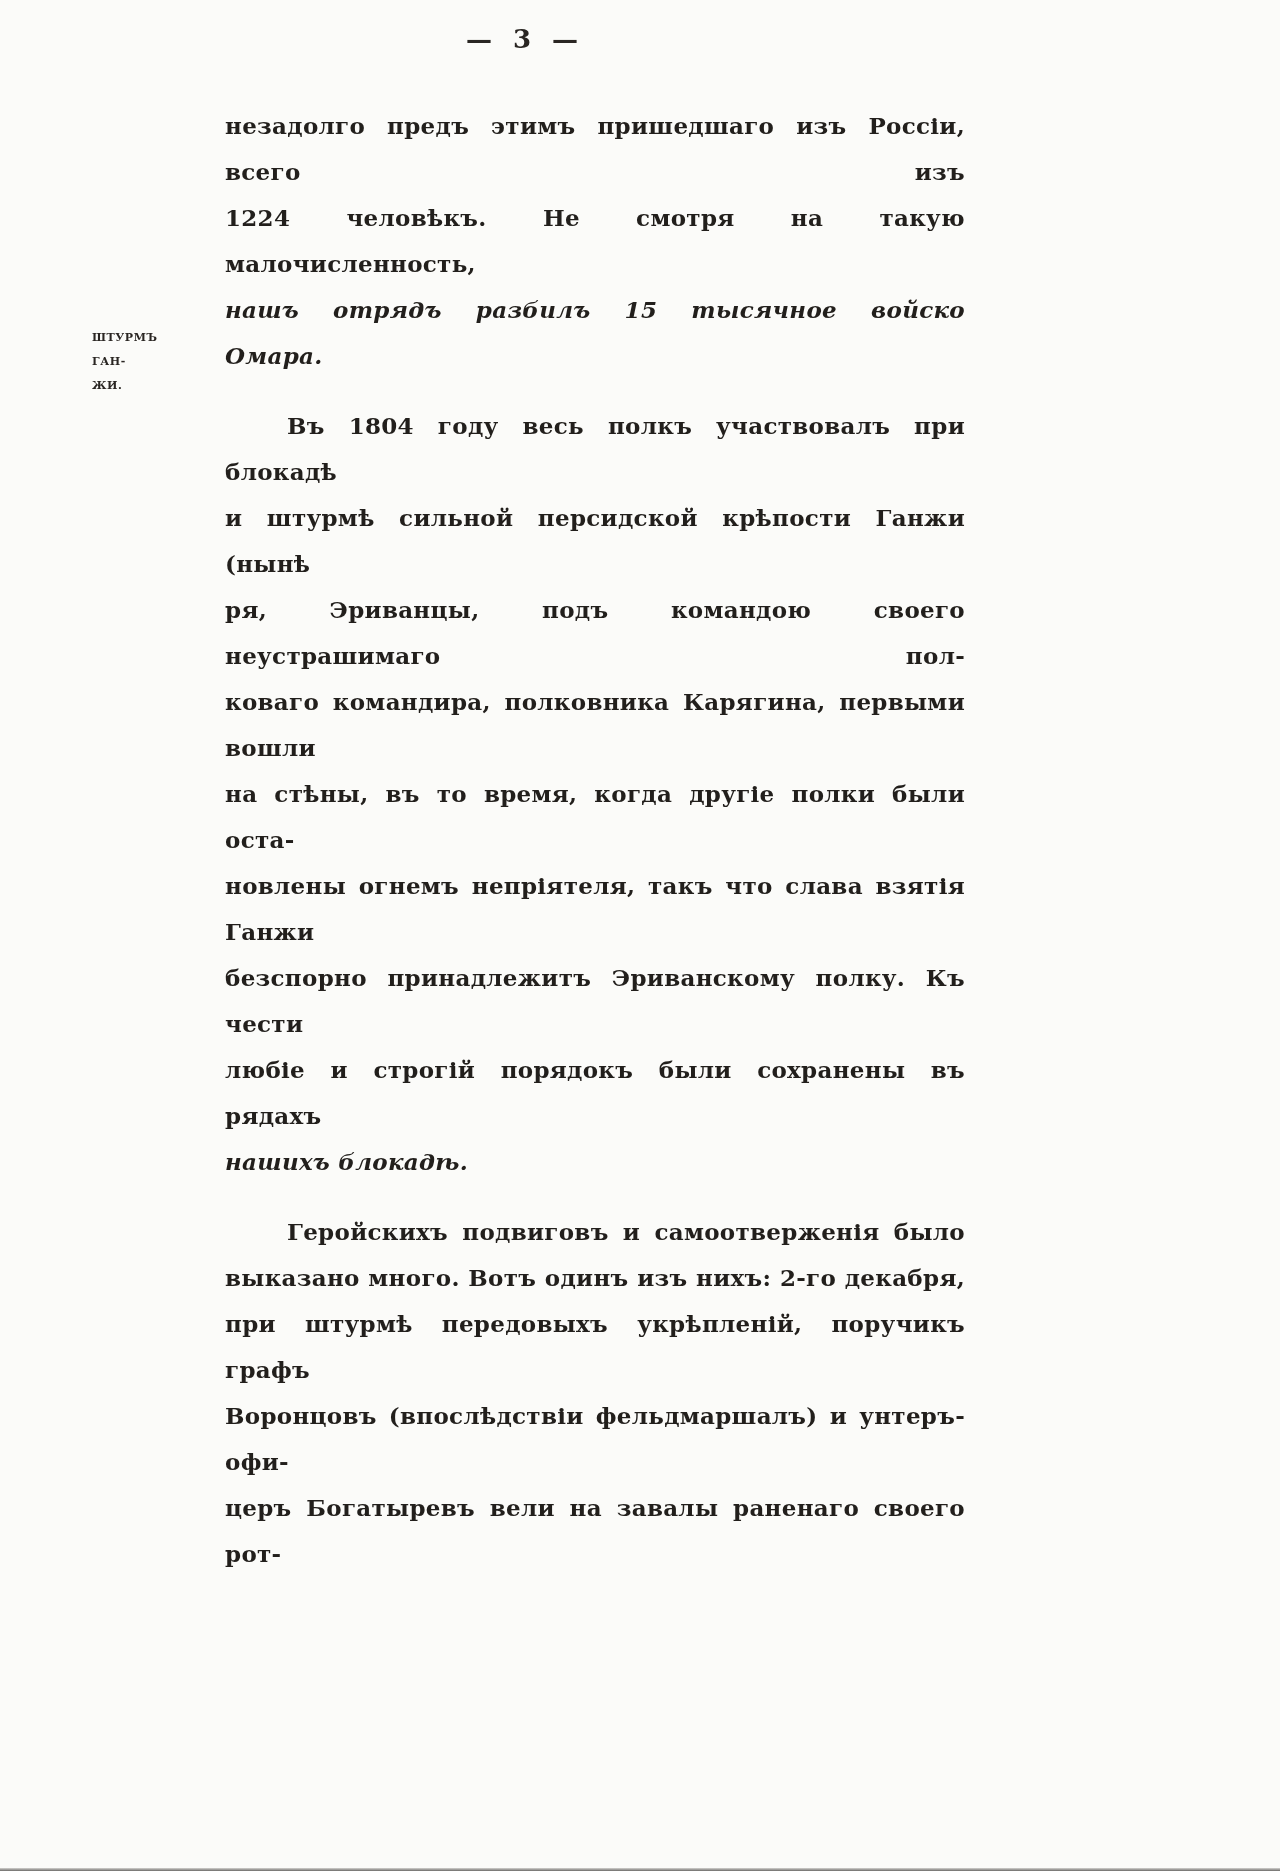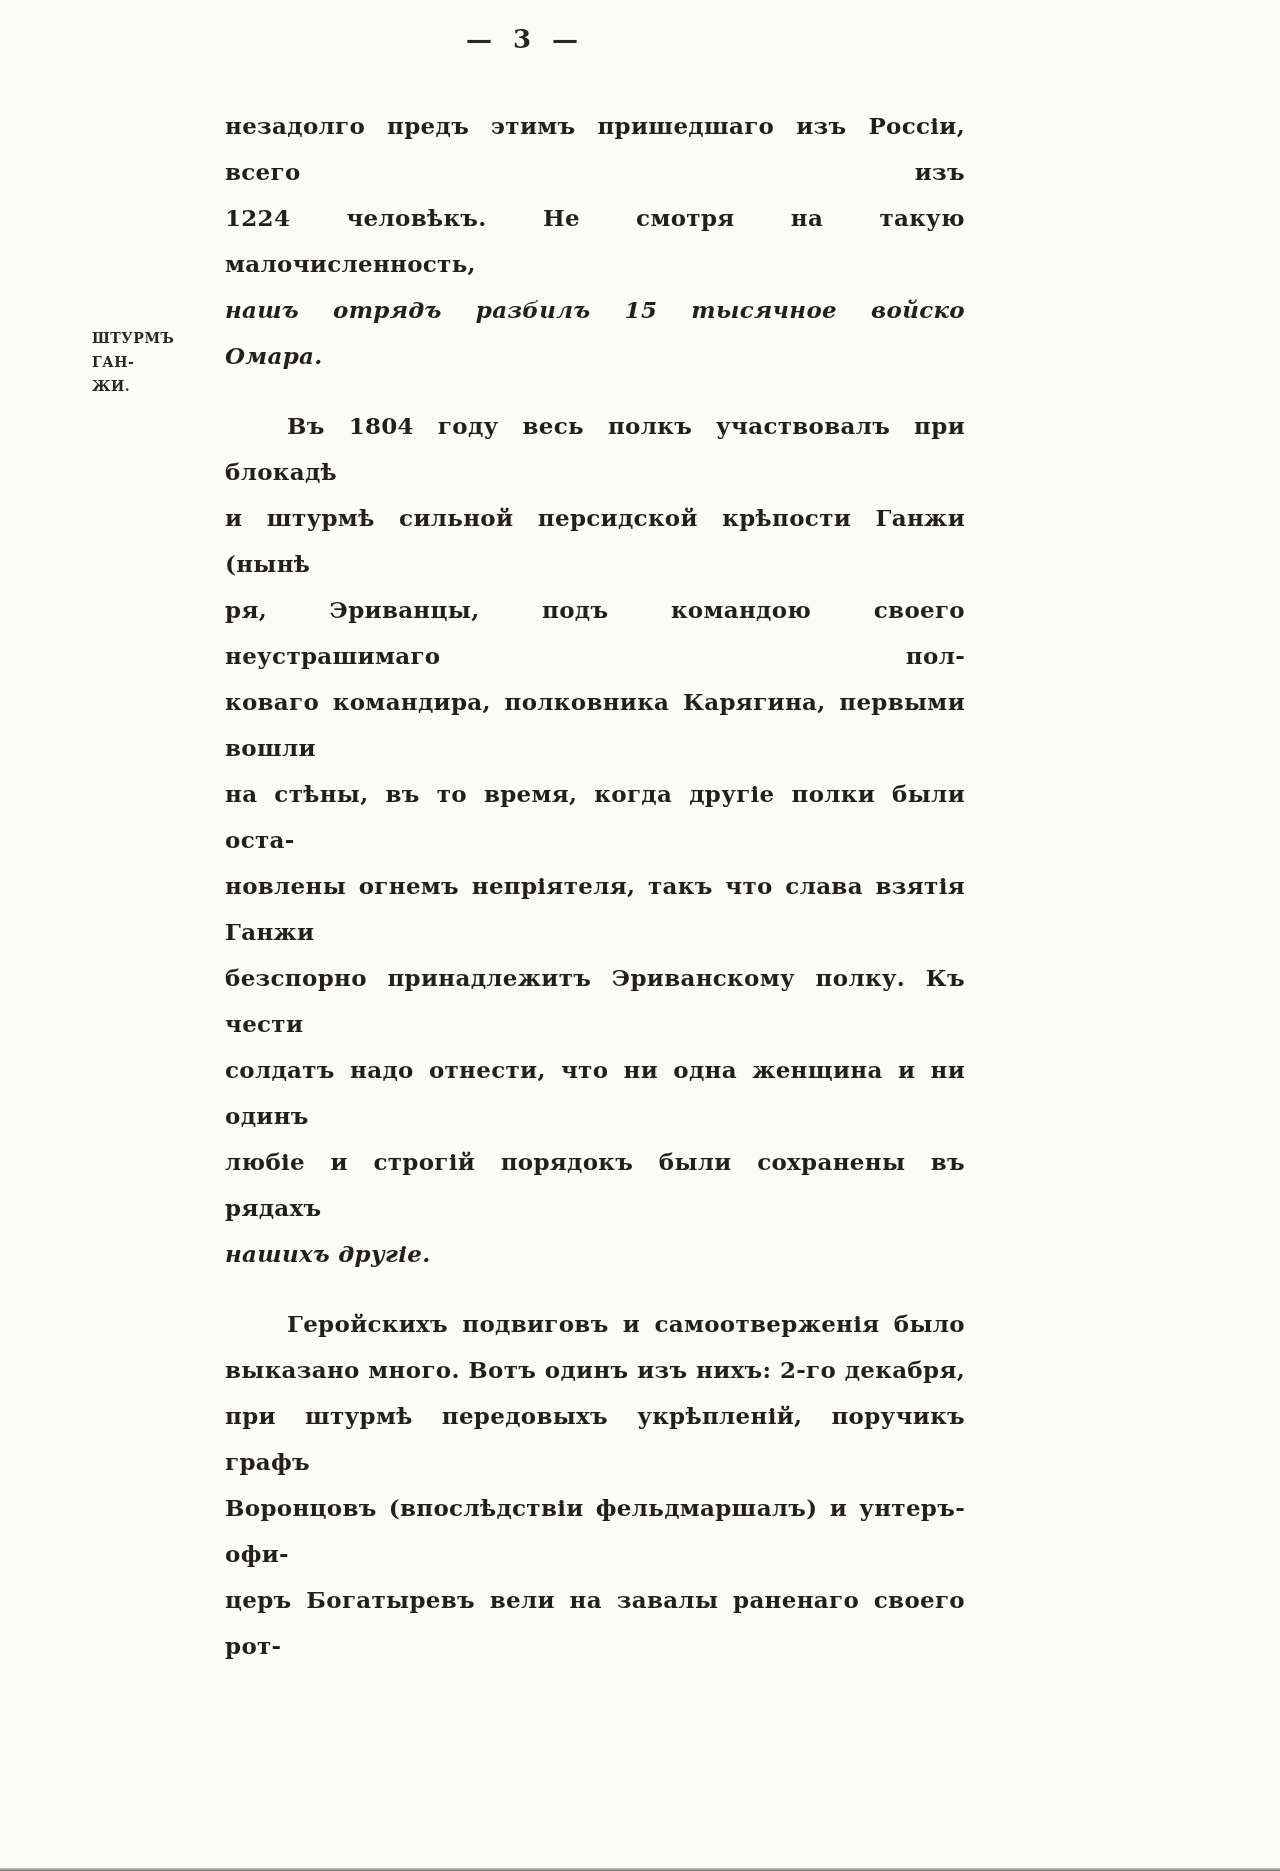--- a/index.html
+++ b/index.html
@@ -28,21 +28,21 @@
     letter-spacing: 1px;
     word-spacing: 10px;
     color: #2a2623;
   }
   
   .margin-note {
     position: absolute;
     left: 92px;
     top: 326px;
     width: 102px;
-    font-size: 14px;
+    font-size: 11px;
     font-weight: bold;
     letter-spacing: 0.6px;
     line-height: 24px;
     color: #2a2623;
   }
   .margin-note .note-line-1 { text-align: left; }
   .margin-note .note-line-2 { }
   
   .text-block {
     position: absolute;
@@ -103,23 +103,22 @@
     </div>
 
     <div class="para">
       <div class="line indent">Въ 1804 году весь полкъ участвовалъ при блокадѣ</div>
       <div class="line">и штурмѣ сильной персидской крѣпости Ганжи (нынѣ</div>
       <div class="line">ря, Эриванцы, подъ командою своего неустрашимаго пол-</div>
       <div class="line">коваго командира, полковника Карягина, первыми вошли</div>
       <div class="line">на стѣны, въ то время, когда другіе полки были оста-</div>
       <div class="line">новлены огнемъ непріятеля, такъ что слава взятія Ганжи</div>
       <div class="line">безспорно принадлежитъ Эриванскому полку. Къ чести</div>
-      <div class="line">солдатъ надо отнести, что ни одна женщина и ни одинъ</div>
       <div class="line">любіе и строгій порядокъ были сохранены въ рядахъ</div>
-      <div class="line last">нашихъ другіе.</div>
+      <div class="line last">нашихъ блокадѣ.</div>
     </div>
 
     <div class="para">
       <div class="line indent">Геройскихъ подвиговъ и самоотверженія было</div>
       <div class="line">выказано много. Вотъ одинъ изъ нихъ: 2-го декабря,</div>
       <div class="line">при штурмѣ передовыхъ укрѣпленій, поручикъ графъ</div>
       <div class="line">Воронцовъ (впослѣдствіи фельдмаршалъ) и унтеръ-офи-</div>
       <div class="line">церъ Богатыревъ вели на завалы раненаго своего рот-</div>
 
     </div>

